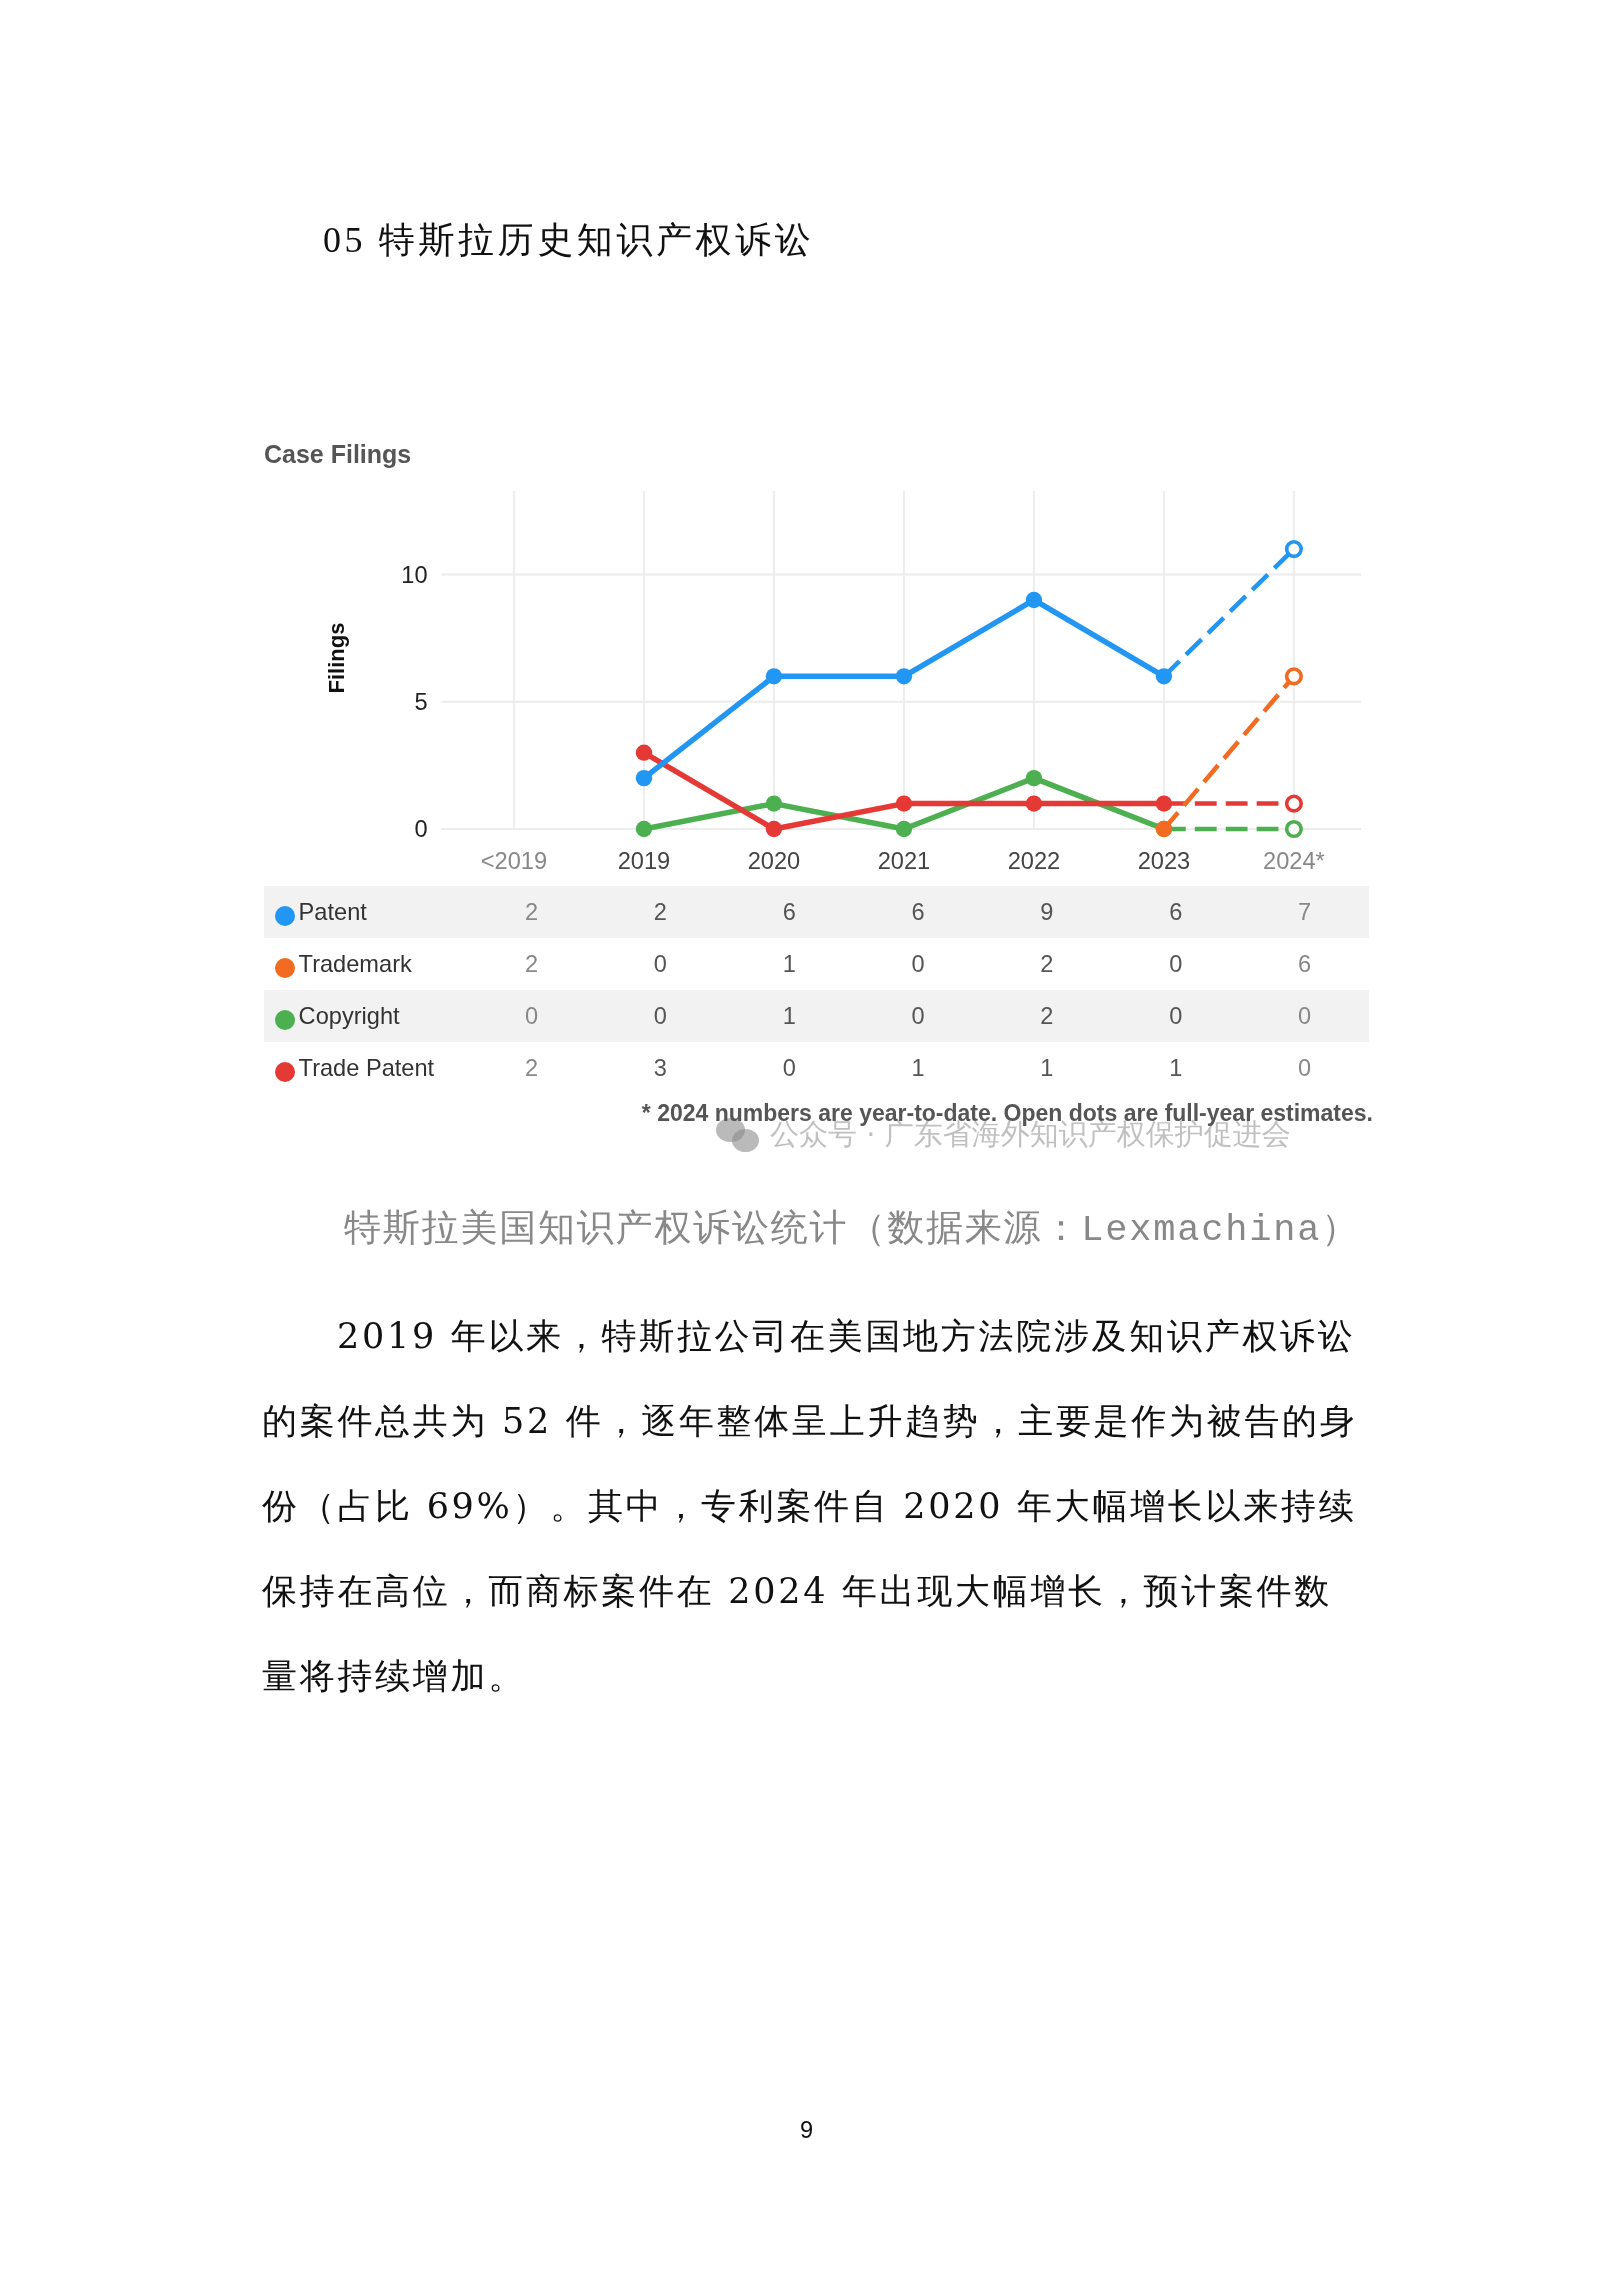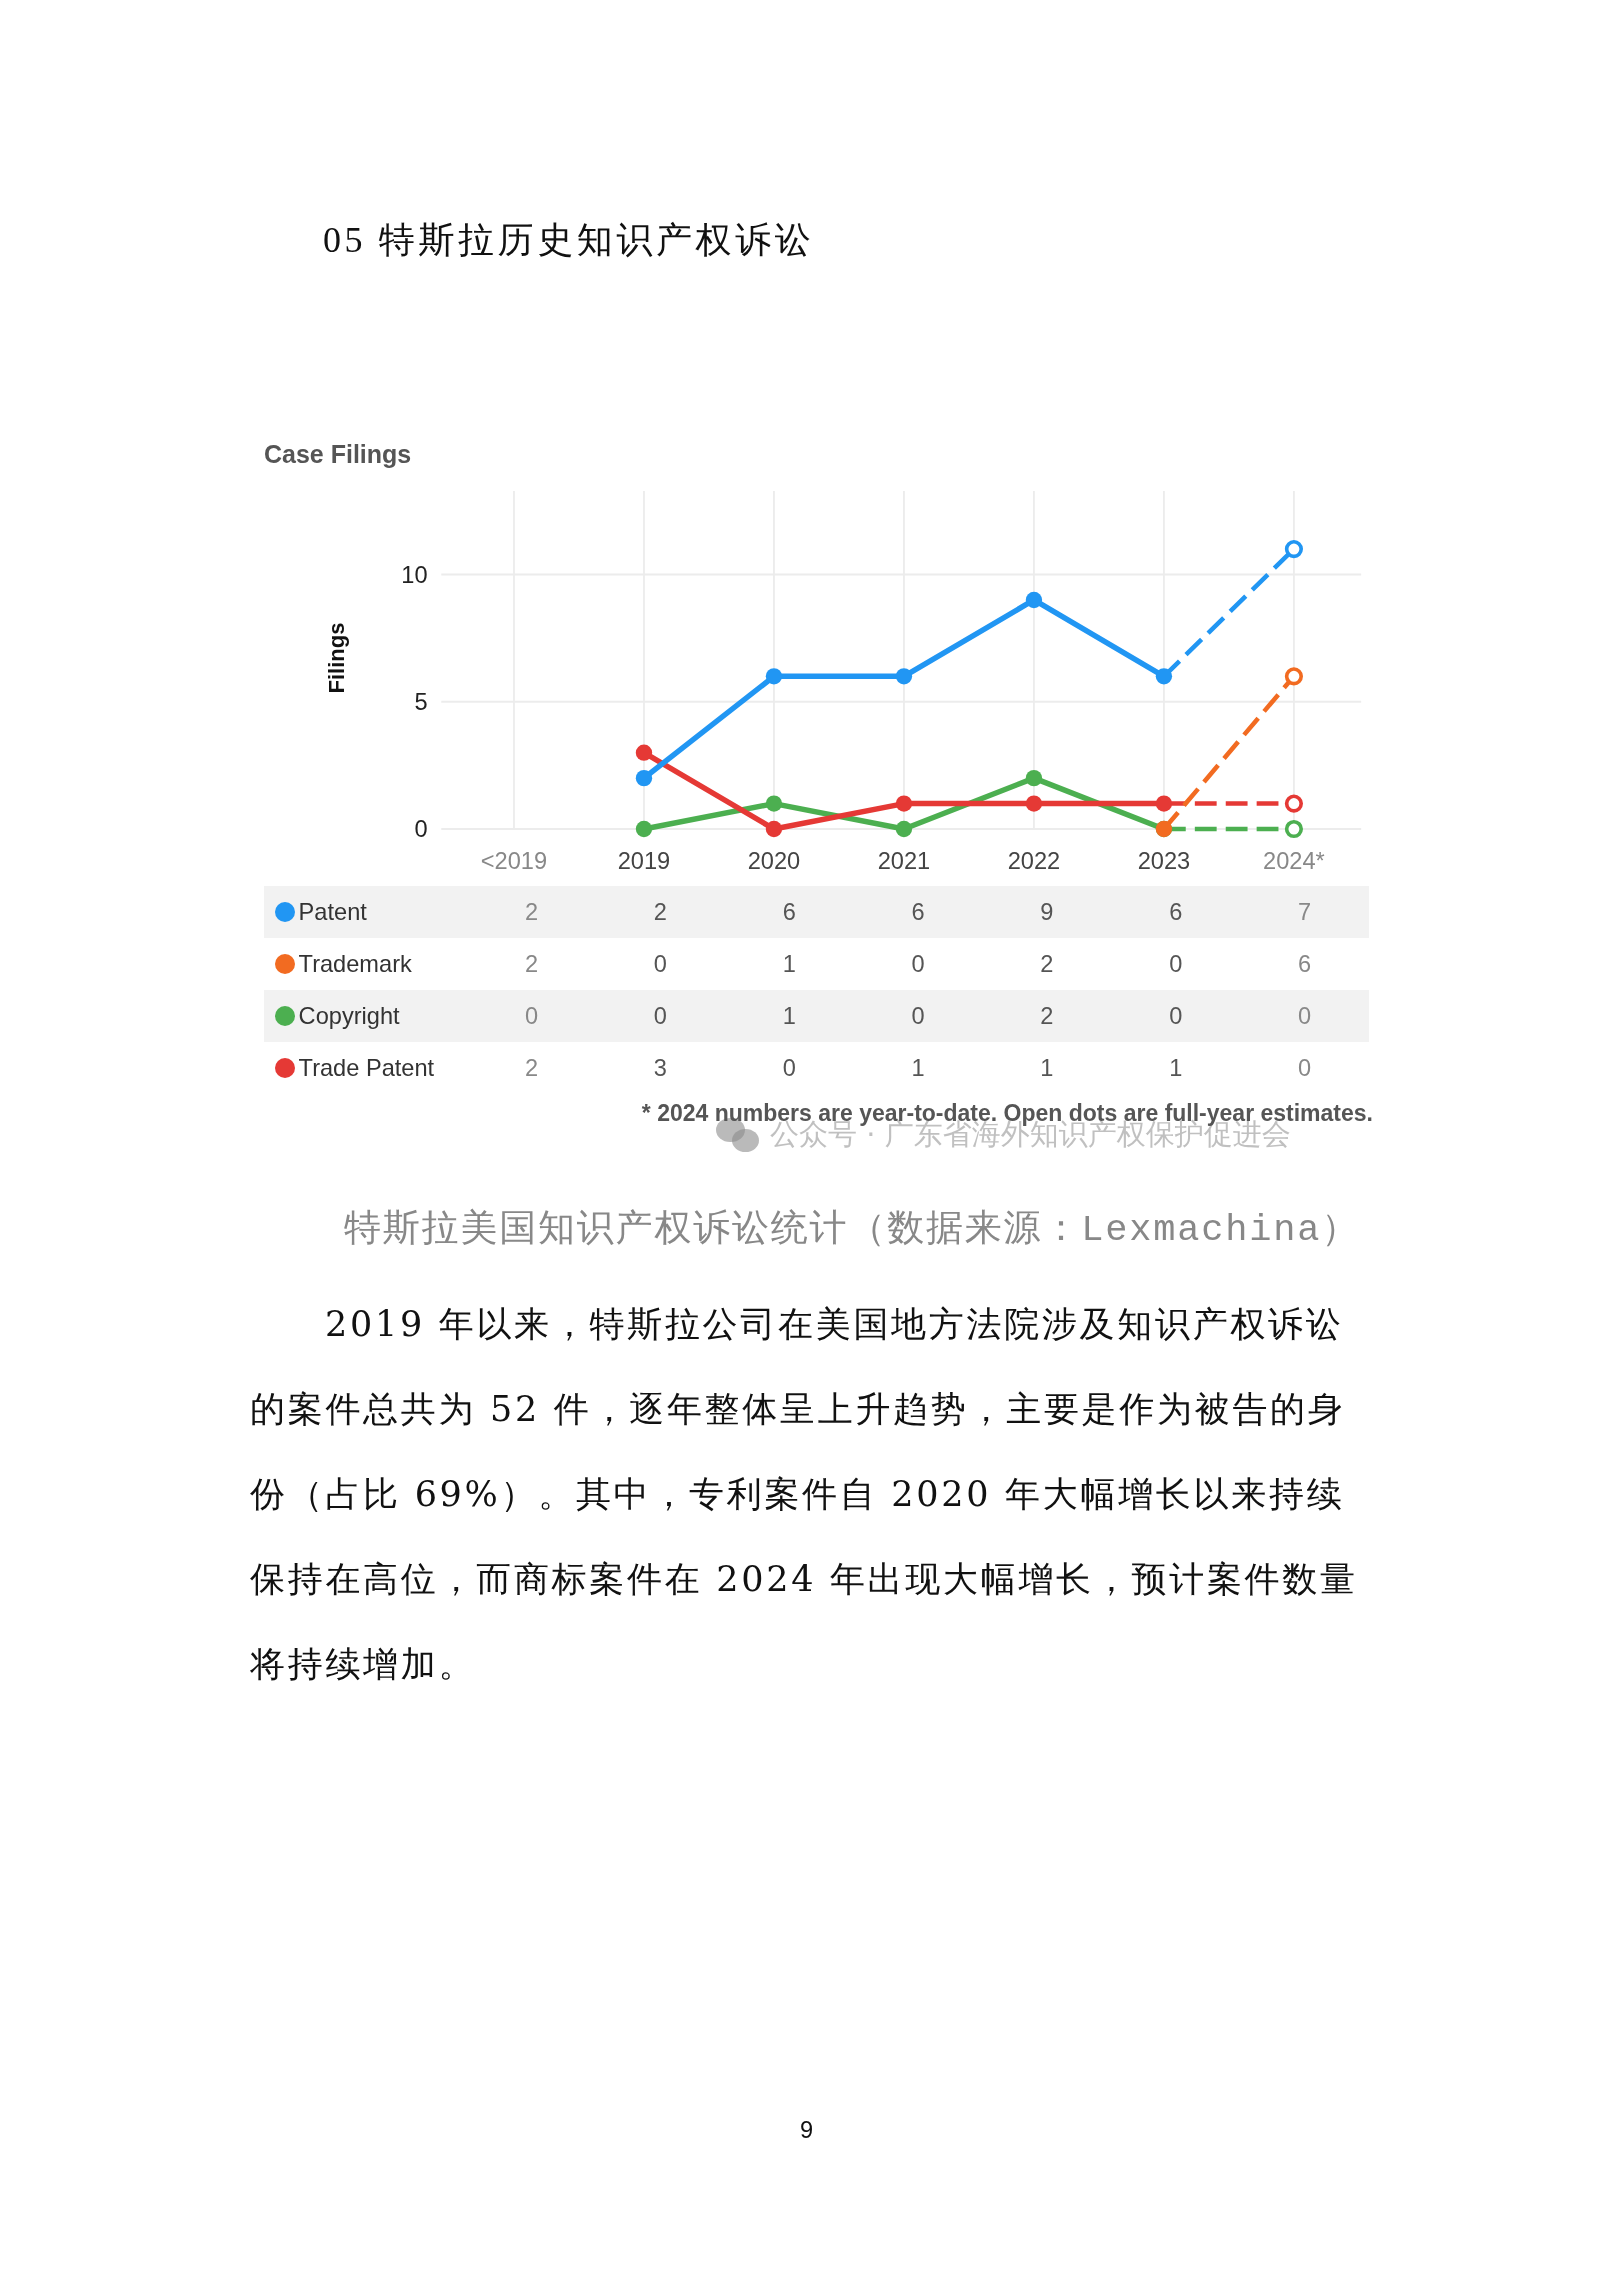--- a/index.html
+++ b/index.html
@@ -9,35 +9,35 @@
          font-family:"Liberation Serif","DejaVu Serif",serif; color:#111; }
   .chart-wrap { position:absolute; left:264px; top:427px; width:1109px; height:718px; }
   .chart-title { position:absolute; left:0; top:12.7px; font-size:25px; font-weight:bold; color:#555;
          font-family:"Liberation Sans","DejaVu Sans",sans-serif; }
   .ylabel { position:absolute; left:38px; top:218px; transform:rotate(-90deg); transform-origin:center;
          font-size:22px; font-weight:bold; color:#111; font-family:"Liberation Sans","DejaVu Sans",sans-serif; }
   svg.plot { position:absolute; left:0; top:0; }
   .tbl { position:absolute; left:0; top:459px; width:1105px; font-family:"Liberation Sans","DejaVu Sans",sans-serif; }
   .tbl-row { display:flex; align-items:center; height:52px; }
   .tbl-row.shade { background:#f2f2f2; }
-  .tbl-label { width:223px; display:flex; align-items:center; font-size:23.6px; color:#333; padding-left:11px; box-sizing:border-box; }
+  .tbl-label { width:223px; display:flex; align-items:flex-end; font-size:23.6px; color:#333; padding-left:11px; box-sizing:border-box; }
   .dot { width:20px; height:20px; border-radius:50%; display:inline-block; margin-right:3.6px; }
   .tbl-cell { width:130px; text-align:center; font-size:23.6px; color:#555; }
   .tbl-cell.first { margin-left:-18px; }
   .footnote { position:absolute; right:0; top:673px; font-size:23px; color:#555;
          font-family:"Liberation Sans","DejaVu Sans",sans-serif;font-weight:bold; }
   .watermark { position:absolute; left:452px; top:646px; font-size:29px; color:rgba(140,140,140,0.55);
          font-family:"DejaVu Sans",sans-serif; display:flex; align-items:center; gap:9px;margin-top:42px; }
   .wechat-icon { width:45px; height:35px; position:relative; }
   .wechat-icon span { position:absolute; border-radius:50%; background:rgba(140,140,140,0.6); }
   .caption { position:absolute; left:344px; top:1203px; font-size:37px; color:#888; letter-spacing:1.8px;
          font-family:Liberation Mono, monospace; }
   .para { position:absolute; left:250px; top:1282px; width:1127px; font-size:35px; line-height:85px;
          letter-spacing:2.7px; color:#111; font-family:"DejaVu Serif",serif; }
-  .para p { margin:0; text-indent:75px; }
+  .para p { margin:12px; text-indent:75px; }
   .pagenum { position:absolute; left:800px; top:2117px; font-size:23.6px; color:#111;
          font-family:"Liberation Sans","DejaVu Sans",sans-serif; }
 </style>
 </head>
 <body>
 
 <div class="section-title">05 特斯拉历史知识产权诉讼</div>
 
 <div class="chart-wrap">
   <div class="chart-title">Case Filings</div>

